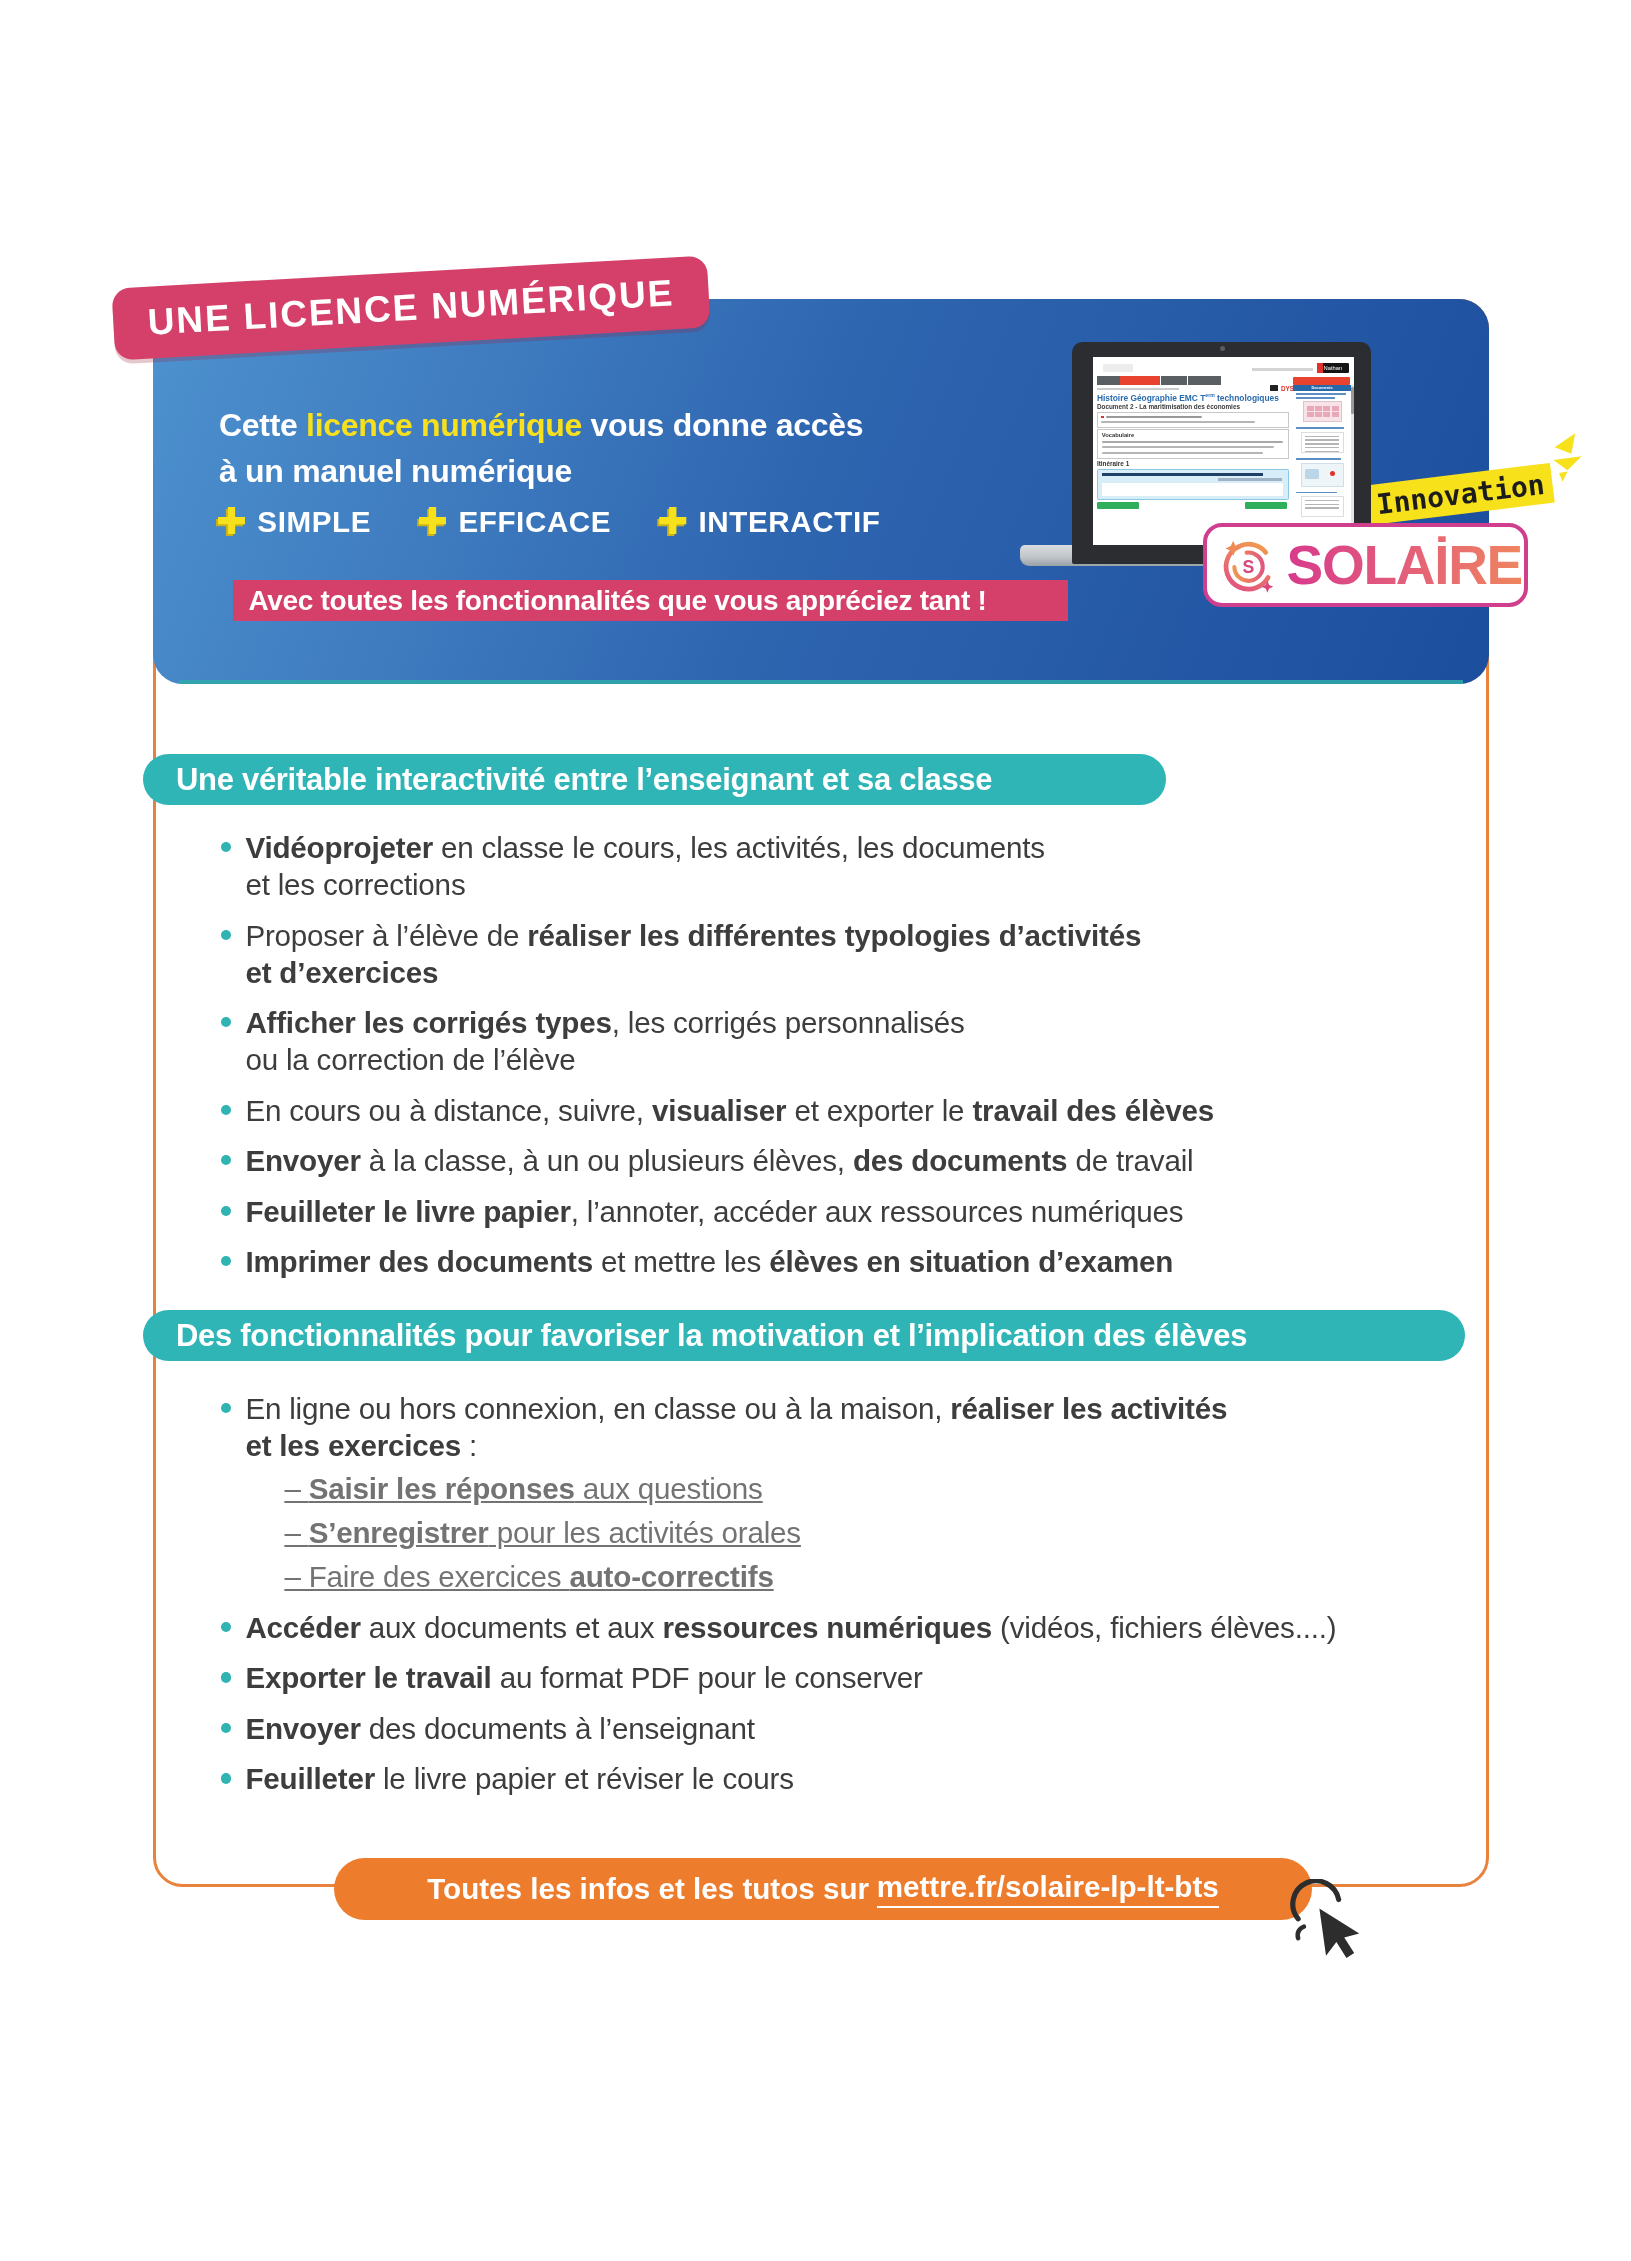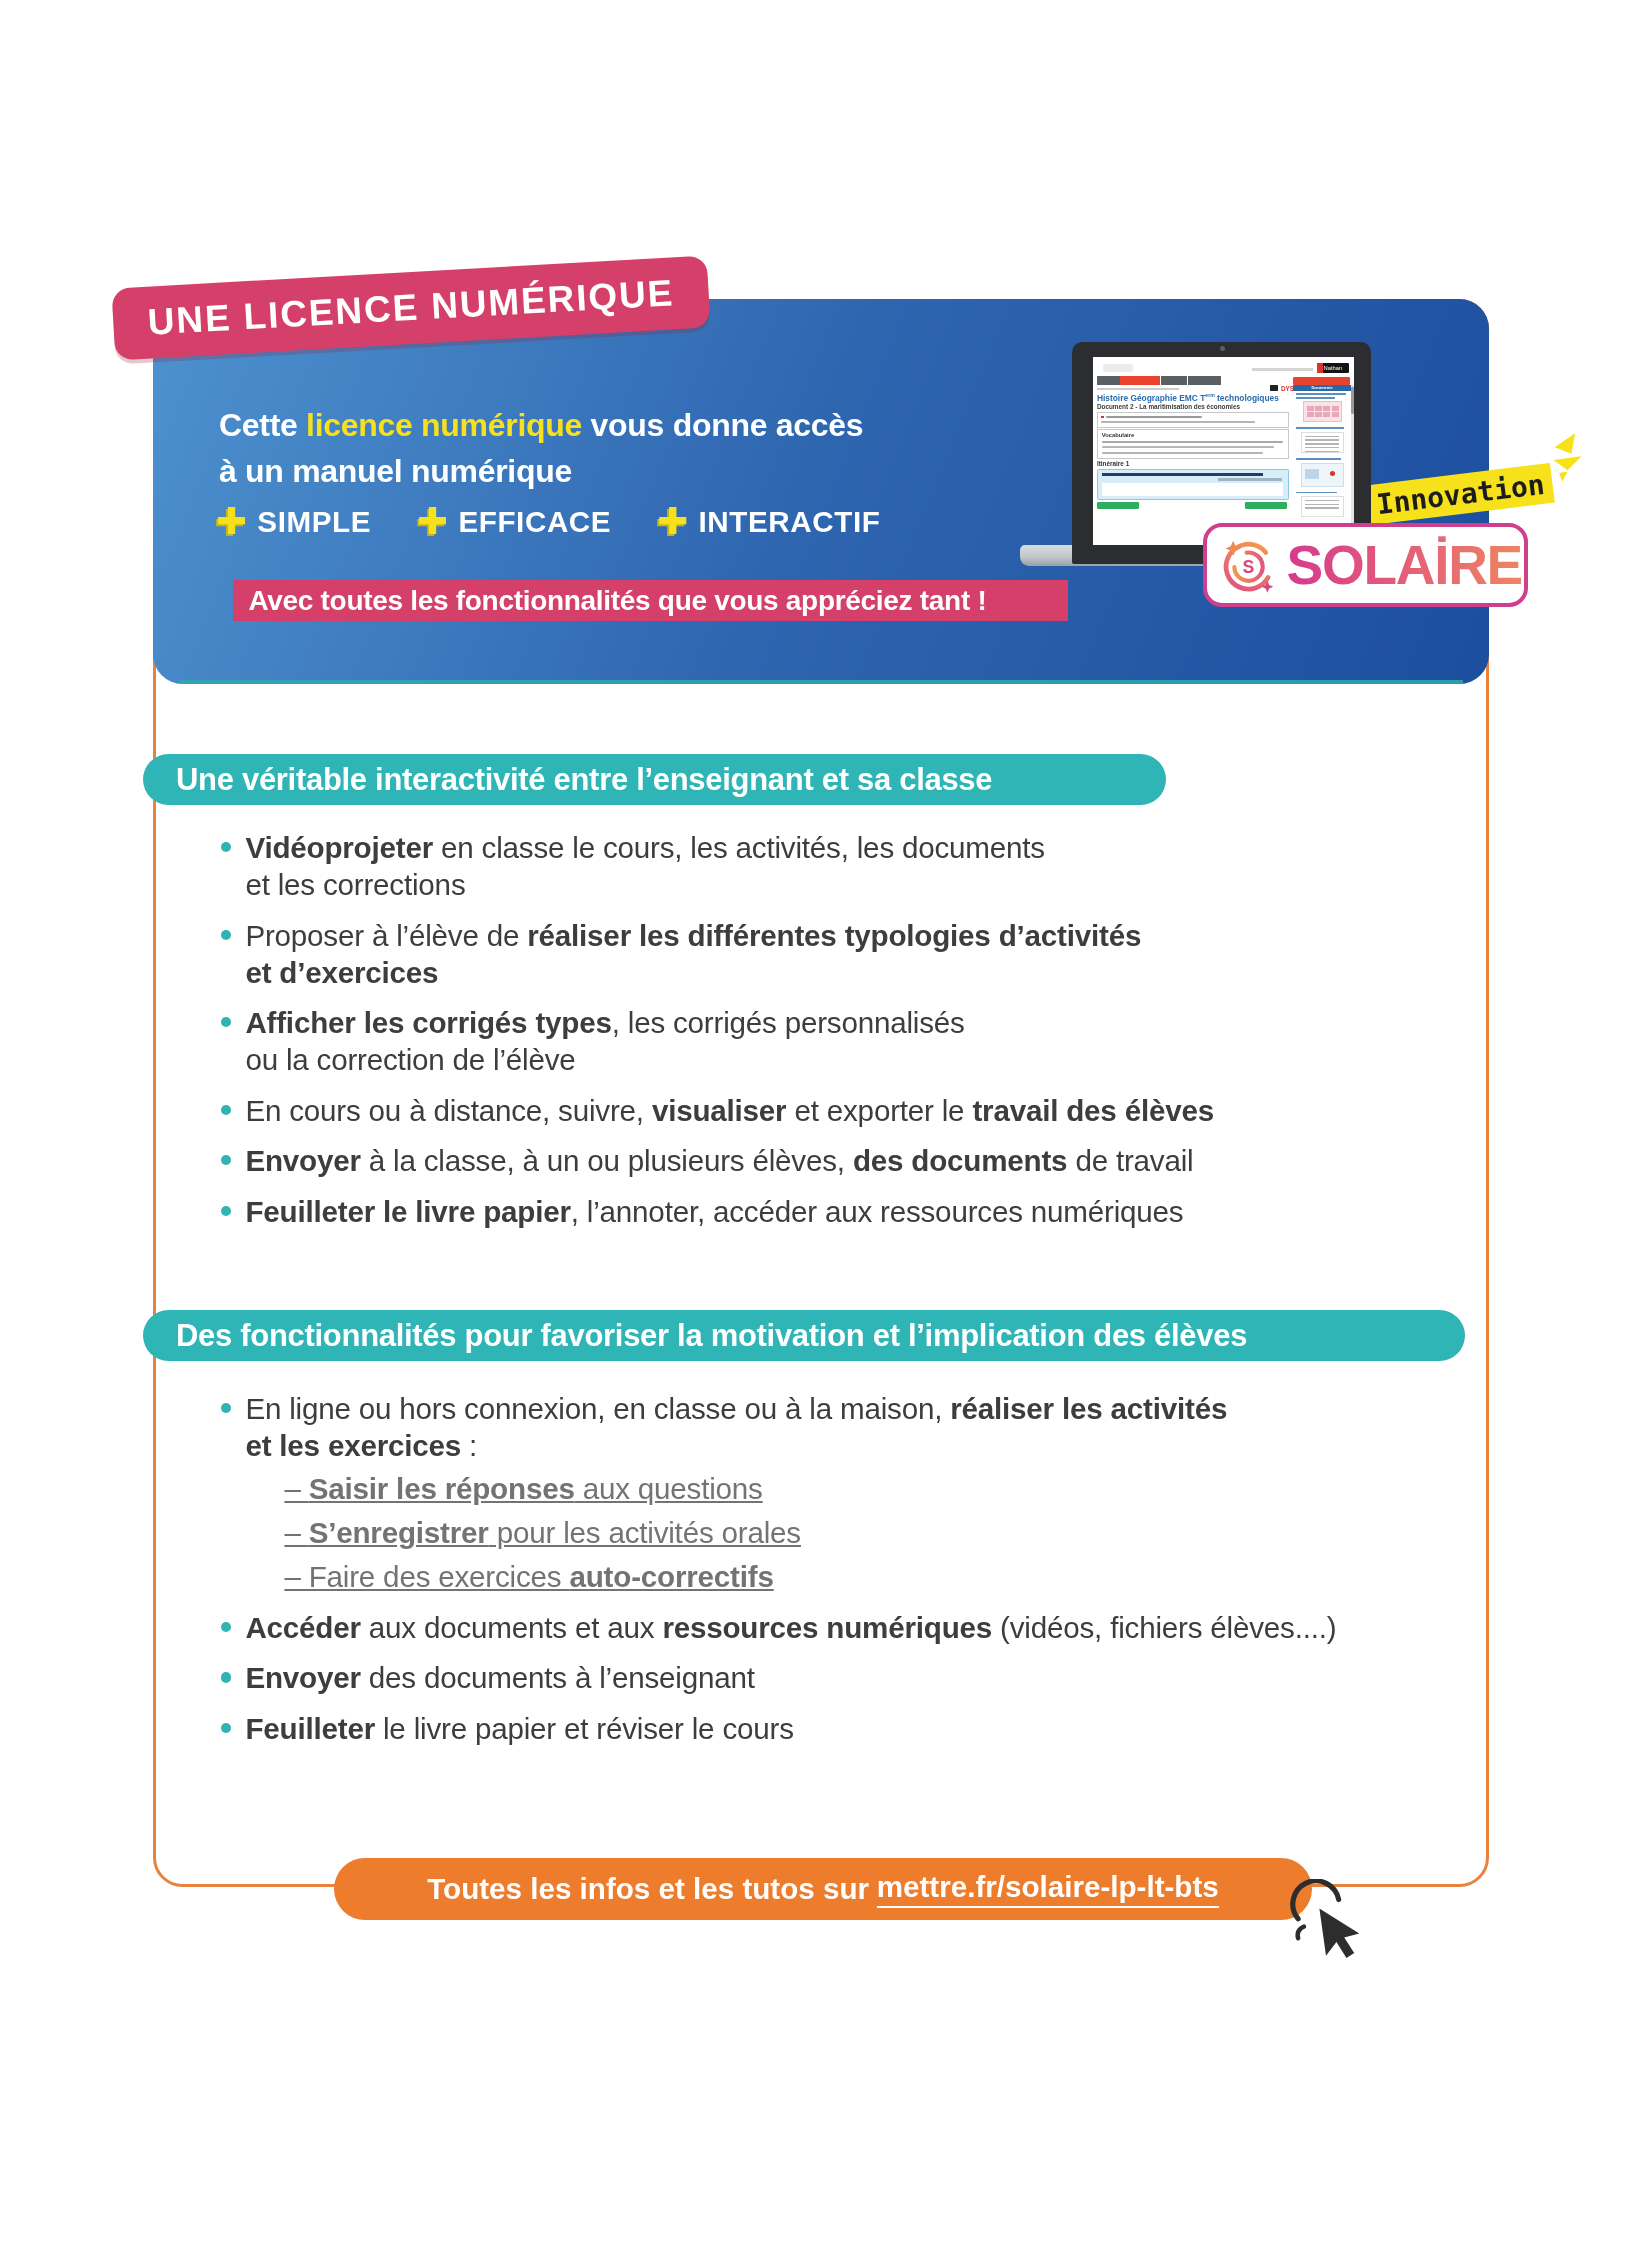--- a/index.html
+++ b/index.html
@@ -262,32 +262,34 @@
   <div class="teal-pill pill-1">
     <span>Une véritable interactivité entre l’enseignant et sa classe</span>
   </div>
   <ul class="bullets list-1">
       <li class="bullet-item"><b>Vidéoprojeter</b> en classe le cours, les activités, les documents<br>et les corrections</li>
       <li class="bullet-item">Proposer à l’élève de <b>réaliser les différentes typologies d’activités</b><br><b>et d’exercices</b></li>
       <li class="bullet-item"><b>Afficher les corrigés types</b>, les corrigés personnalisés<br>ou la correction de l’élève</li>
       <li class="bullet-item">En cours ou à distance, suivre, <b>visualiser</b> et exporter le <b>travail des élèves</b></li>
       <li class="bullet-item"><b>Envoyer</b> à la classe, à un ou plusieurs élèves, <b>des documents</b> de travail</li>
       <li class="bullet-item"><b>Feuilleter le livre papier</b>, l’annoter, accéder aux ressources numériques</li>
+      <li class="bullet-item"><b>Imprimer des documents</b> et mettre les <b>élèves en situation d’examen</b></li>
     </ul>
 
   <div class="teal-pill pill-2">
     <span>Des fonctionnalités pour favoriser la motivation et l’implication des élèves</span>
   </div>
   <ul class="bullets list-2">
       <li class="bullet-item">En ligne ou hors connexion, en classe ou à la maison, <b>réaliser les activités</b><br><b>et les exercices</b> :<div class="sublist">
           <div class="subitem">– <b>Saisir les réponses</b> aux questions</div>
           <div class="subitem">– <b>S’enregistrer</b> pour les activités orales</div>
           <div class="subitem">– Faire des exercices <b>auto-correctifs</b></div>
         </div></li>
       <li class="bullet-item"><b>Accéder</b> aux documents et aux <b>ressources numériques</b> (vidéos, fichiers élèves....)</li>
+      <li class="bullet-item"><b>Exporter le travail</b> au format PDF pour le conserver</li>
       <li class="bullet-item"><b>Envoyer</b> des documents à l’enseignant</li>
       <li class="bullet-item"><b>Feuilleter</b> le livre papier et réviser le cours</li>
     </ul>
 
   <div class="footer-pill">
     <span>Toutes les infos et les tutos sur</span>
     <a class="footer-link" href="#">mettre.fr/solaire-lp-lt-bts</a>
   </div>
   <svg class="cursor" width="87" height="90" viewBox="0 0 135 140">
     <path d="M25 62 A 36 36 0 1 1 88 32" fill="none" stroke="#2d2d2d" stroke-width="8" stroke-linecap="round"></path>

